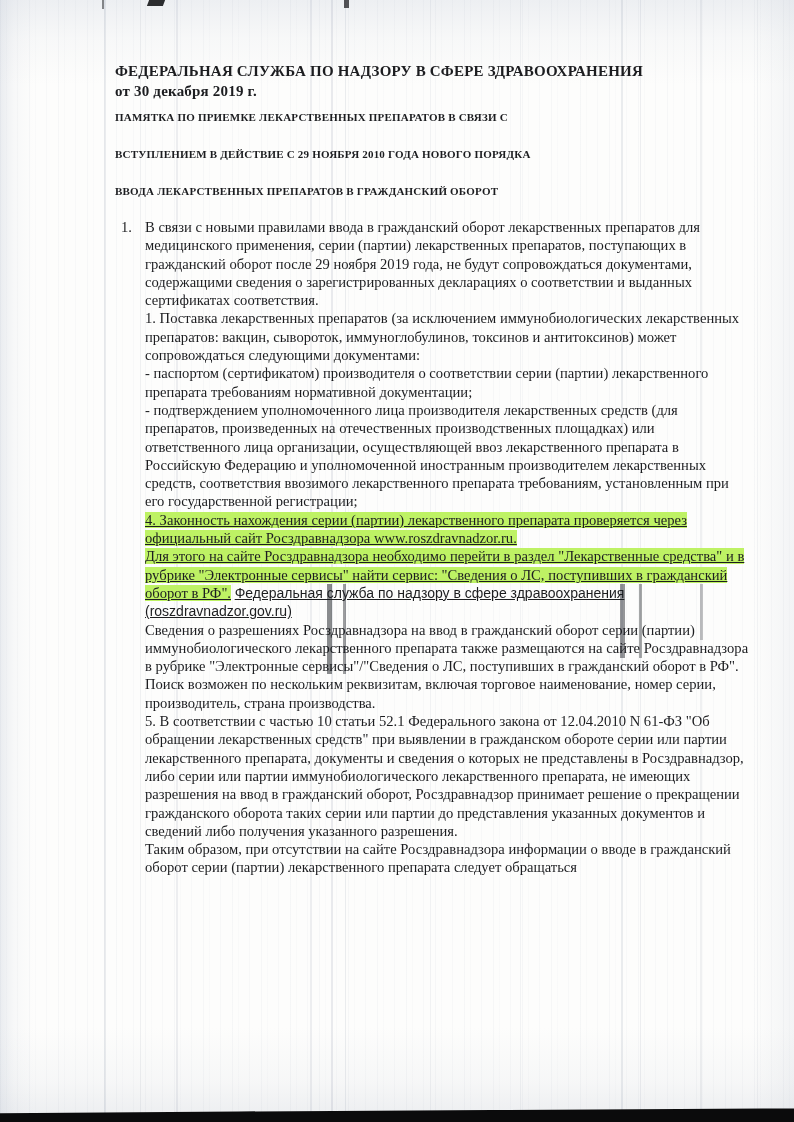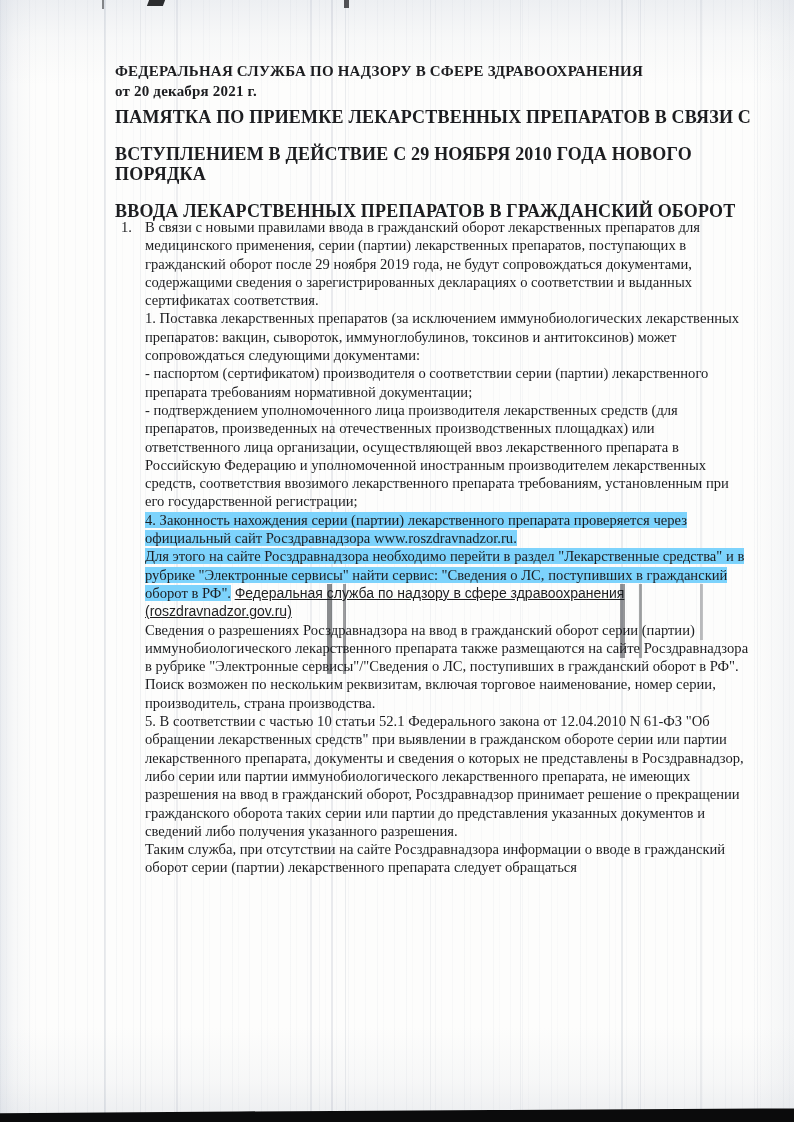--- a/index.html
+++ b/index.html
@@ -26,30 +26,30 @@
       rgba(112,126,152,.028) 6px 7px, transparent 7px 17px,
       rgba(112,126,152,.04) 17px 18px, transparent 18px 29px);
   }
   .streak { position:absolute; top:0; height:1122px; pointer-events:none; }
   .hl-streak { position:absolute; pointer-events:none; }
   .mark { position:absolute; pointer-events:none; }
 
   .header { position:absolute; left:115px; top:62px; width:650px;
     font-weight:bold; font-size:15px; line-height:19.5px; letter-spacing:.2px; }
   .title { position:absolute; left:115px; top:107px; width:650px; }
-  .title-line { font-weight:bold; font-size:18px; line-height:20px;
+  .title-line { font-weight:bold; font-size:11px; line-height:20px;
     letter-spacing:.2px; margin-bottom:17px; }
 
   .bodytext { position:absolute; left:145px; top:218px; width:604px;
     font-size:14.6px; line-height:18.3px; }
   .para { margin:0; }
   .with-marker { position:relative; }
   .marker { position:absolute; left:-24px; top:0; }
 
-  .hl { background:#7dd3fc; box-decoration-break:clone; -webkit-box-decoration-break:clone; }
+  .hl { background:#bef264; box-decoration-break:clone;text-decoration:underline; -webkit-box-decoration-break:clone; }
   .link { font-family:"Liberation Sans", sans-serif; font-size:14px;
     text-decoration:underline; color:#1d1e20; }
 
   .bottom-bar { position:absolute; left:0; top:1105px; width:794px; height:17px;
     background:#0b0b0c;
     clip-path:polygon(0 48%, 30% 38%, 62% 30%, 100% 20%, 100% 100%, 0 100%); }
 </style>
 </head>
 <body>
 
@@ -70,21 +70,21 @@
   <div class="streak" style="left:640px;width:1px;background:rgba(100,112,138,.10)"></div>
   <div class="streak" style="left:700px;width:2px;background:rgba(100,112,138,.09)"></div>
   <div class="streak" style="left:757px;width:1px;background:rgba(100,112,138,.07)"></div>
 
   <div class="mark" style="left:148px;top:0;width:16px;height:6px;background:#16171a;transform:skewX(-20deg);opacity:.9"></div>
   <div class="mark" style="left:344px;top:0;width:5px;height:8px;background:#2a2b2e;opacity:.8"></div>
   <div class="mark" style="left:102px;top:0;width:2px;height:9px;background:#3a3c40;opacity:.6"></div>
 
   <div class="header">
     <div>ФЕДЕРАЛЬНАЯ СЛУЖБА ПО НАДЗОРУ В СФЕРЕ ЗДРАВООХРАНЕНИЯ</div>
-    <div>от 20 декабря 2021 г.</div>
+    <div>от 30 декабря 2019 г.</div>
   </div>
 
   <div class="title">
     <div class="title-line">ПАМЯТКА ПО ПРИЕМКЕ ЛЕКАРСТВЕННЫХ ПРЕПАРАТОВ В СВЯЗИ С</div>
     <div class="title-line">ВСТУПЛЕНИЕМ В ДЕЙСТВИЕ С 29 НОЯБРЯ 2010 ГОДА НОВОГО ПОРЯДКА</div>
     <div class="title-line">ВВОДА ЛЕКАРСТВЕННЫХ ПРЕПАРАТОВ В ГРАЖДАНСКИЙ ОБОРОТ</div>
   </div>
 
   <div class="bodytext">
     <div class="para with-marker">
@@ -92,21 +92,21 @@
       <span>В связи с новыми правилами ввода в гражданский оборот лекарственных препаратов для медицинского применения, серии (партии) лекарственных препаратов, поступающих в гражданский оборот после 29 ноября 2019 года, не будут сопровождаться документами, содержащими сведения о зарегистрированных декларациях о соответствии и выданных сертификатах соответствия.</span>
     </div>
     <div class="para">1. Поставка лекарственных препаратов (за исключением иммунобиологических лекарственных препаратов: вакцин, сывороток, иммуноглобулинов, токсинов и антитоксинов) может сопровождаться следующими документами:</div>
     <div class="para">- паспортом (сертификатом) производителя о соответствии серии (партии) лекарственного препарата требованиям нормативной документации;</div>
     <div class="para">- подтверждением уполномоченного лица производителя лекарственных средств (для препаратов, произведенных на отечественных производственных площадках) или ответственного лица организации, осуществляющей ввоз лекарственного препарата в Российскую Федерацию и уполномоченной иностранным производителем лекарственных средств, соответствия ввозимого лекарственного препарата требованиям, установленным при его государственной регистрации;</div>
     <div class="para"><span class="hl">4. Законность нахождения серии (партии) лекарственного препарата проверяется через официальный сайт Росздравнадзора www.roszdravnadzor.ru.</span></div>
     <div class="para"><span class="hl">Для этого на сайте Росздравнадзора необходимо перейти в раздел "Лекарственные средства" и в рубрике "Электронные сервисы" найти сервис: "Сведения о ЛС, поступивших в гражданский оборот в РФ".</span> <span class="link">Федеральная служба по надзору в сфере здравоохранения (roszdravnadzor.gov.ru)</span></div>
     <div class="para">Сведения о разрешениях Росздравнадзора на ввод в гражданский оборот серии (партии) иммунобиологического лекарственного препарата также размещаются на сайте Росздравнадзора в рубрике "Электронные сервисы"/"Сведения о ЛС, поступивших в гражданский оборот в РФ".</div>
     <div class="para">Поиск возможен по нескольким реквизитам, включая торговое наименование, номер серии, производитель, страна производства.</div>
     <div class="para">5. В соответствии с частью 10 статьи 52.1 Федерального закона от 12.04.2010 N 61-ФЗ "Об обращении лекарственных средств" при выявлении в гражданском обороте серии или партии лекарственного препарата, документы и сведения о которых не представлены в Росздравнадзор, либо серии или партии иммунобиологического лекарственного препарата, не имеющих разрешения на ввод в гражданский оборот, Росздравнадзор принимает решение о прекращении гражданского оборота таких серии или партии до представления указанных документов и сведений либо получения указанного разрешения.</div>
-    <div class="para">Таким служба, при отсутствии на сайте Росздравнадзора информации о вводе в гражданский оборот серии (партии) лекарственного препарата следует обращаться</div>
+    <div class="para">Таким образом, при отсутствии на сайте Росздравнадзора информации о вводе в гражданский оборот серии (партии) лекарственного препарата следует обращаться</div>
   </div>
 
   <div class="hl-streak" style="left:327px;top:584px;width:5px;height:90px;background:rgba(22,25,30,.5)"></div>
   <div class="hl-streak" style="left:343px;top:584px;width:3px;height:90px;background:rgba(22,25,30,.42)"></div>
   <div class="hl-streak" style="left:620px;top:584px;width:5px;height:74px;background:rgba(22,25,30,.45)"></div>
   <div class="hl-streak" style="left:639px;top:584px;width:3px;height:74px;background:rgba(22,25,30,.38)"></div>
   <div class="hl-streak" style="left:700px;top:584px;width:3px;height:56px;background:rgba(22,25,30,.25)"></div>
 
   <div class="bottom-bar"></div>
 

